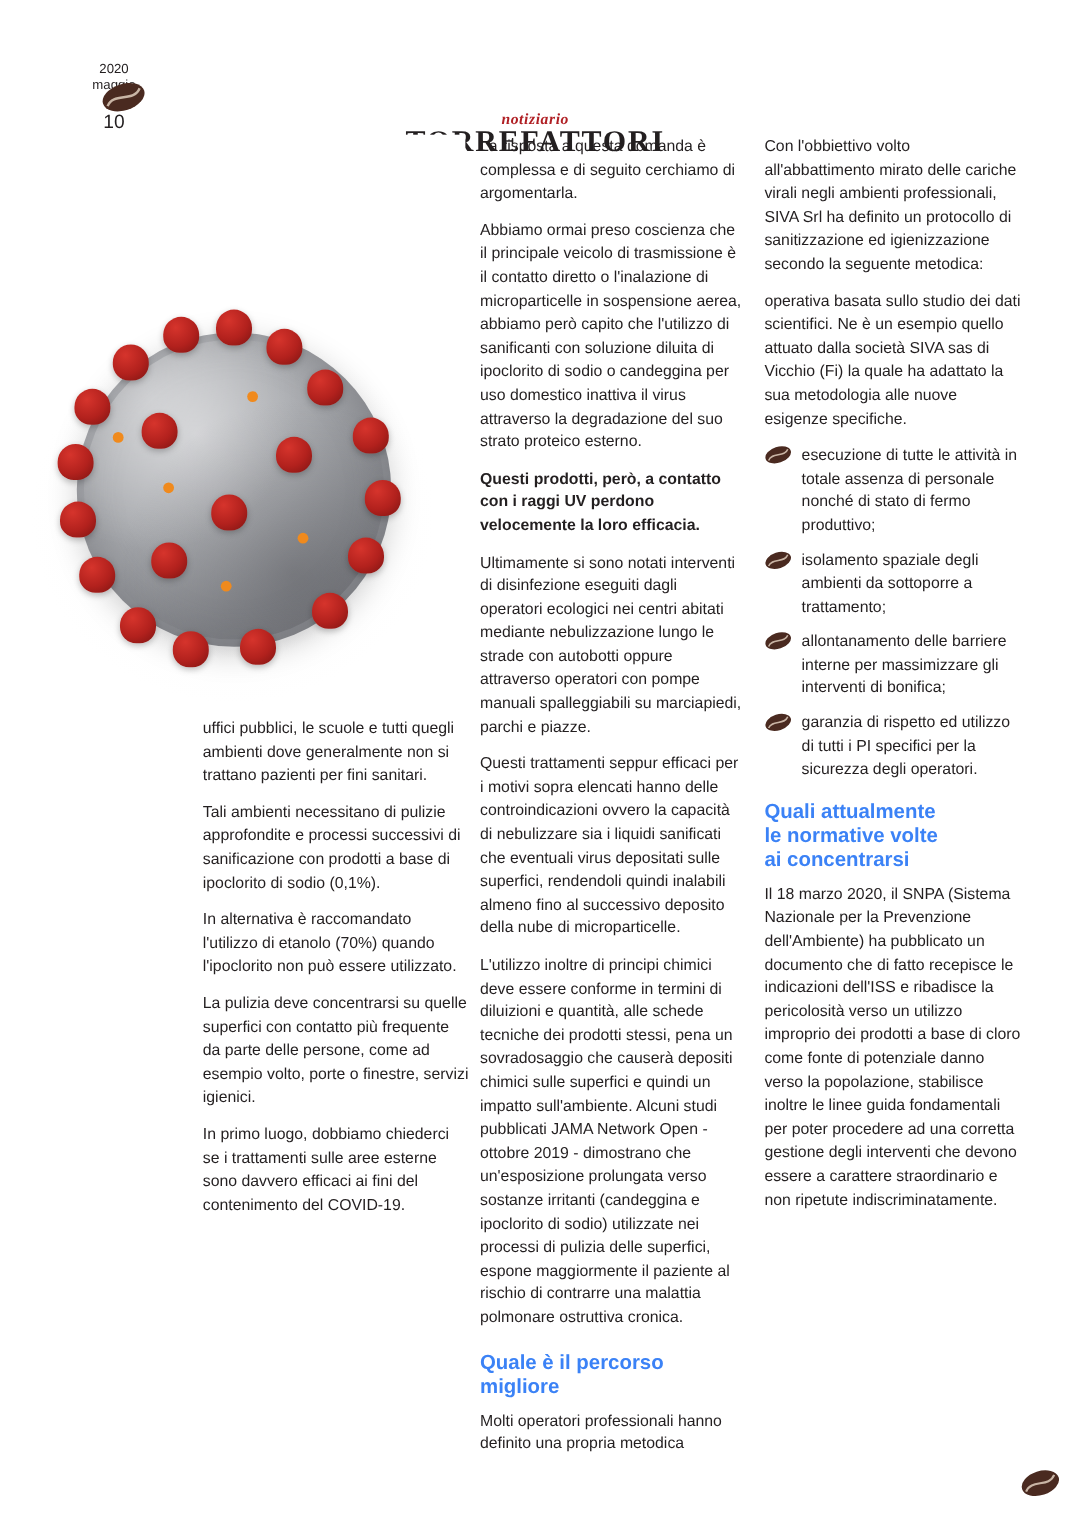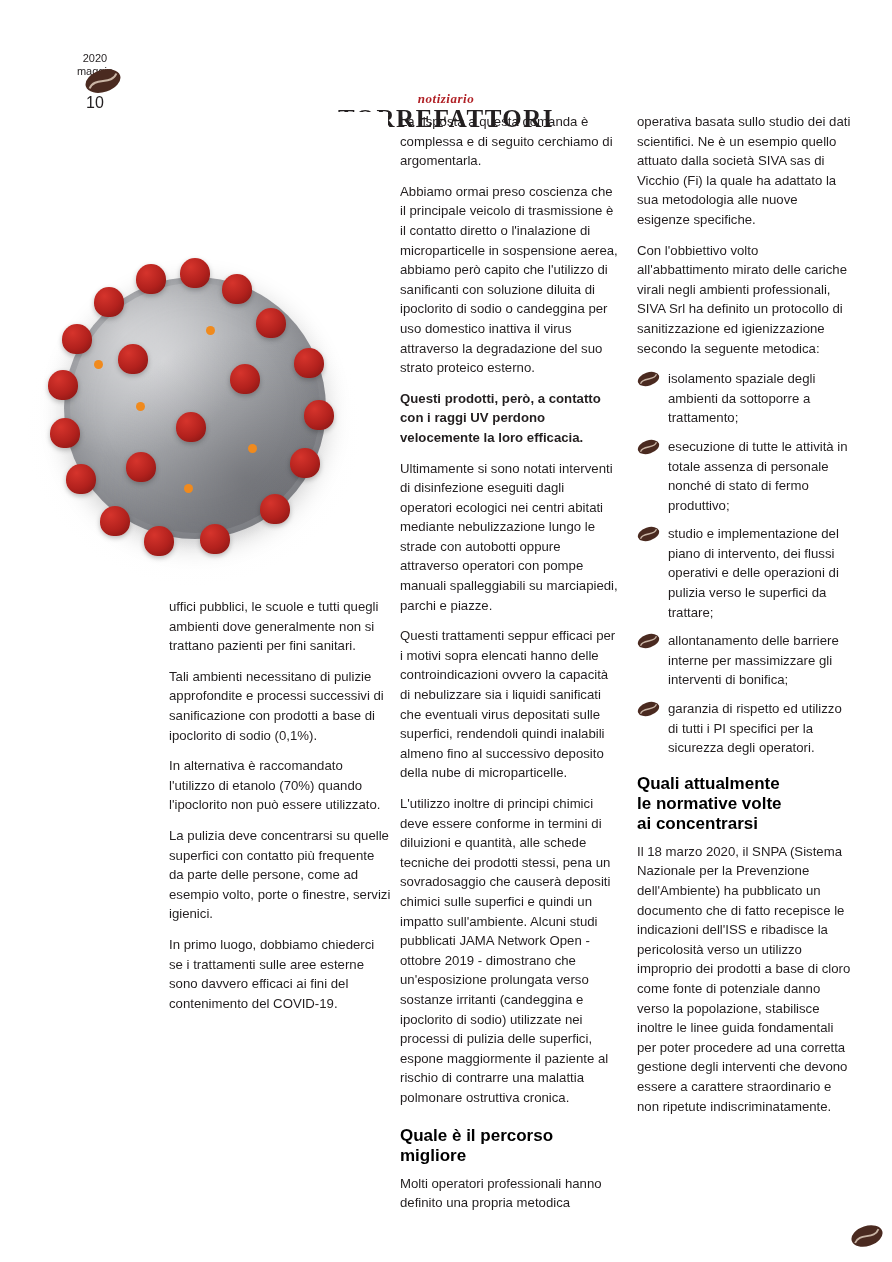--- a/index.html
+++ b/index.html
@@ -142,21 +142,21 @@
     width: 9px; height: 9px;
     border-radius: 50%;
     background: #f08a1d;
   }
 
   
   h2.sec {
     font-size: 17px;
     line-height: 20px;
     font-weight: bold;
-    color: #000000;
+    color: #3b82f6;
     margin: 18px 0 8px 0;
   }
   .col3 h2.sec { margin-top: 16px; }
   .bold-para { font-weight: bold; }
 
   
   ul.bean-list {
     list-style: none;
     margin: 4px 0 8px 0;
     padding: 0;
@@ -259,50 +259,41 @@
   <p>L'utilizzo inoltre di principi chimici deve essere conforme in termini di diluizioni e quantità, alle schede tecniche dei prodotti stessi, pena un sovradosaggio che causerà depositi chimici sulle superfici e quindi un impatto sull'ambiente. Alcuni studi pubblicati JAMA Network Open - ottobre 2019 - dimostrano che un'esposizione prolungata verso sostanze irritanti (candeggina e ipoclorito di sodio) utilizzate nei processi di pulizia delle superfici, espone maggiormente il paziente al rischio di contrarre una malattia polmonare ostruttiva cronica.</p>
 
   <h2 class="sec">
     <span>Quale è il percorso</span><br>
     <span>migliore</span>
   </h2>
   <p>Molti operatori professionali hanno definito una propria metodica</p>
 </div>
 
 <div class="col col3">
+  <p>Con l'obbiettivo volto all'abbattimento mirato delle cariche virali negli ambienti professionali, SIVA Srl ha definito un protocollo di sanitizzazione ed igienizzazione secondo la seguente metodica:</p>
   <p>operativa basata sullo studio dei dati scientifici. Ne è un esempio quello attuato dalla società SIVA sas di Vicchio (Fi) la quale ha adattato la sua metodologia alle nuove esigenze specifiche.</p>
-  <p>Con l'obbiettivo volto all'abbattimento mirato delle cariche virali negli ambienti professionali, SIVA Srl ha definito un protocollo di sanitizzazione ed igienizzazione secondo la seguente metodica:</p>
 
   <ul class="bean-list">
-    <li>
-      <span class="bean-bullet">
-        <svg viewBox="0 0 23 16" width="23" height="16" aria-hidden="true">
-          <ellipse cx="11.5" cy="8" rx="11" ry="6.6" fill="#4a2a20" transform="rotate(-18 11.5 8)"></ellipse>
-          <path d="M2.5 10 C7 4, 16 12, 20.5 6" stroke="#c9b5a5" stroke-width="1.3" fill="none" transform="rotate(-18 11.5 8)"></path>
-        </svg>
-      </span>
-      <span>isolamento spaziale degli ambienti da sottoporre a trattamento;</span>
-    </li>
     <li>
       <span class="bean-bullet">
         <svg viewBox="0 0 23 16" width="23" height="16" aria-hidden="true">
           <ellipse cx="11.5" cy="8" rx="11" ry="6.6" fill="#4a2a20" transform="rotate(-18 11.5 8)"></ellipse>
           <path d="M2.5 10 C7 4, 16 12, 20.5 6" stroke="#c9b5a5" stroke-width="1.3" fill="none" transform="rotate(-18 11.5 8)"></path>
         </svg>
       </span>
       <span>esecuzione di tutte le attività in totale assenza di personale nonché di stato di fermo produttivo;</span>
     </li>
     <li>
       <span class="bean-bullet">
         <svg viewBox="0 0 23 16" width="23" height="16" aria-hidden="true">
           <ellipse cx="11.5" cy="8" rx="11" ry="6.6" fill="#4a2a20" transform="rotate(-18 11.5 8)"></ellipse>
           <path d="M2.5 10 C7 4, 16 12, 20.5 6" stroke="#c9b5a5" stroke-width="1.3" fill="none" transform="rotate(-18 11.5 8)"></path>
         </svg>
       </span>
-      <span>studio e implementazione del piano di intervento, dei flussi operativi e delle operazioni di pulizia verso le superfici da trattare;</span>
+      <span>isolamento spaziale degli ambienti da sottoporre a trattamento;</span>
     </li>
     <li>
       <span class="bean-bullet">
         <svg viewBox="0 0 23 16" width="23" height="16" aria-hidden="true">
           <ellipse cx="11.5" cy="8" rx="11" ry="6.6" fill="#4a2a20" transform="rotate(-18 11.5 8)"></ellipse>
           <path d="M2.5 10 C7 4, 16 12, 20.5 6" stroke="#c9b5a5" stroke-width="1.3" fill="none" transform="rotate(-18 11.5 8)"></path>
         </svg>
       </span>
       <span>allontanamento delle barriere interne per massimizzare gli interventi di bonifica;</span>
     </li>

